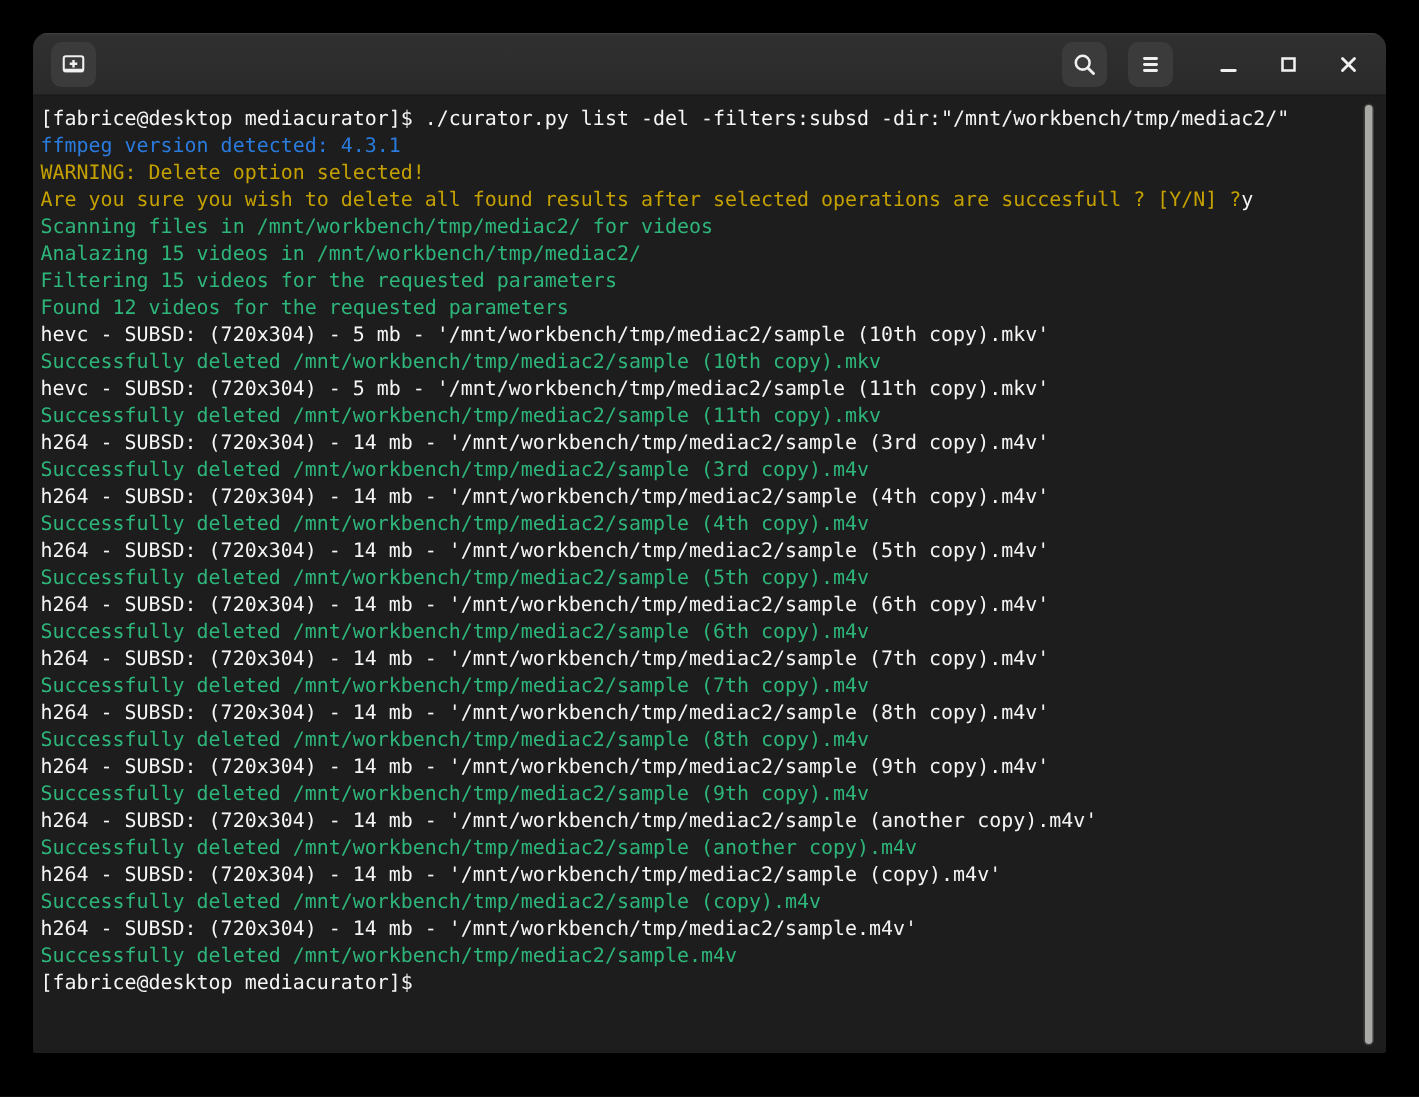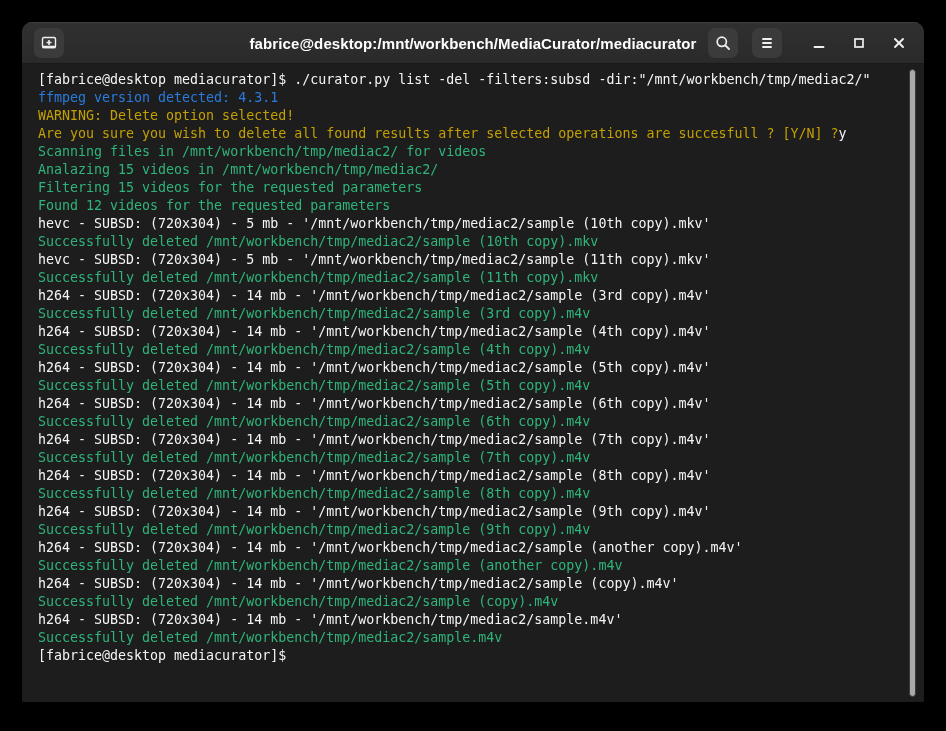--- a/index.html
+++ b/index.html
@@ -78,21 +78,21 @@
     gap: 14px;
     margin-left: 10px;
   }
   .terminal {
     position: relative;
     flex: 1;
     background: #1d1d1d;
     overflow: hidden;
   }
   .term-lines {
-    padding: 7px 14px 0 16px;
+    padding: 7px 14px 0 5px;
     font-family: "DejaVu Sans Mono", monospace;
     font-size: 13.3px;
     line-height: 18px;
     white-space: pre;
   }
   .term-line { height: 18px; }
   .scrollbar-thumb {
     position: absolute;
     right: 8px;
     top: 5px;
@@ -113,21 +113,20 @@
 
     <button class="tb-btn">
       <svg width="20" height="20" viewBox="0 0 20 20">
         <rect x="3.5" y="4.5" width="13" height="10" rx="1.5" fill="none" stroke="#f0f0f0" stroke-width="1.4"></rect>
         <line x1="3.5" y1="14" x2="16.5" y2="14" stroke="#f0f0f0" stroke-width="2.4"></line>
         <line x1="10" y1="7" x2="10" y2="12" stroke="#f0f0f0" stroke-width="1.6"></line>
         <line x1="7.5" y1="9.5" x2="12.5" y2="9.5" stroke="#f0f0f0" stroke-width="1.6"></line>
       </svg>
     </button>
 
-    <div class="title">fabrice@desktop:/mnt/workbench/MediaCurator/mediacurator</div>
 
     <div class="tb-right">
 
       <button class="tb-btn">
         <svg width="20" height="20" viewBox="0 0 20 20">
           <circle cx="8.8" cy="8.8" r="4.6" fill="none" stroke="#f0f0f0" stroke-width="1.7"></circle>
           <line x1="12.3" y1="12.3" x2="16" y2="16" stroke="#f0f0f0" stroke-width="1.9" stroke-linecap="round"></line>
         </svg>
       </button>
 

